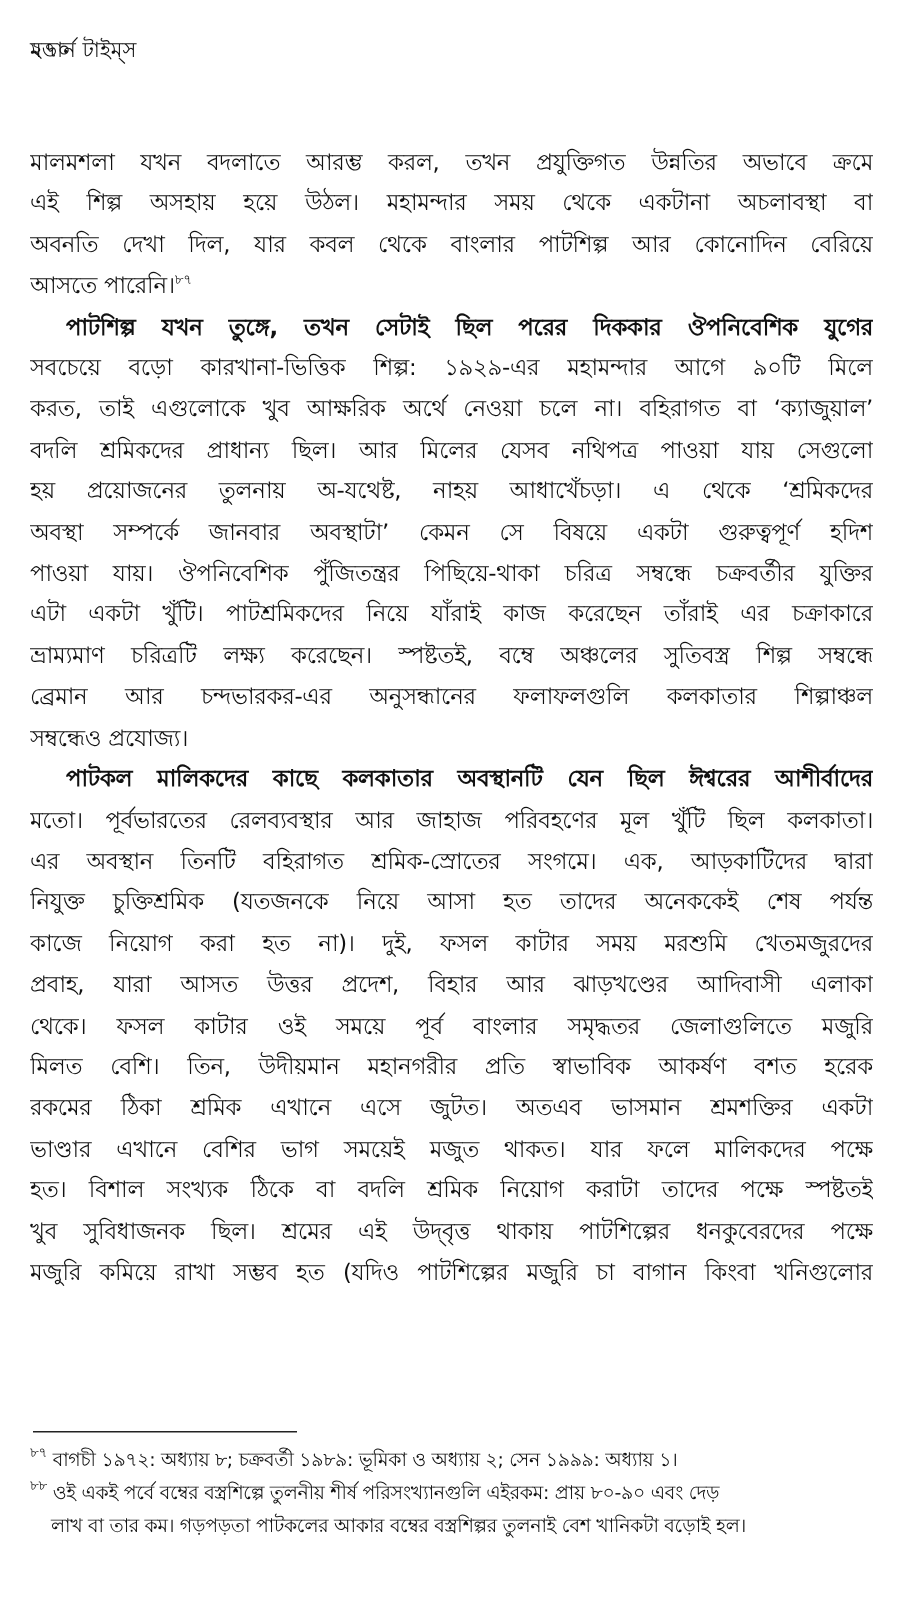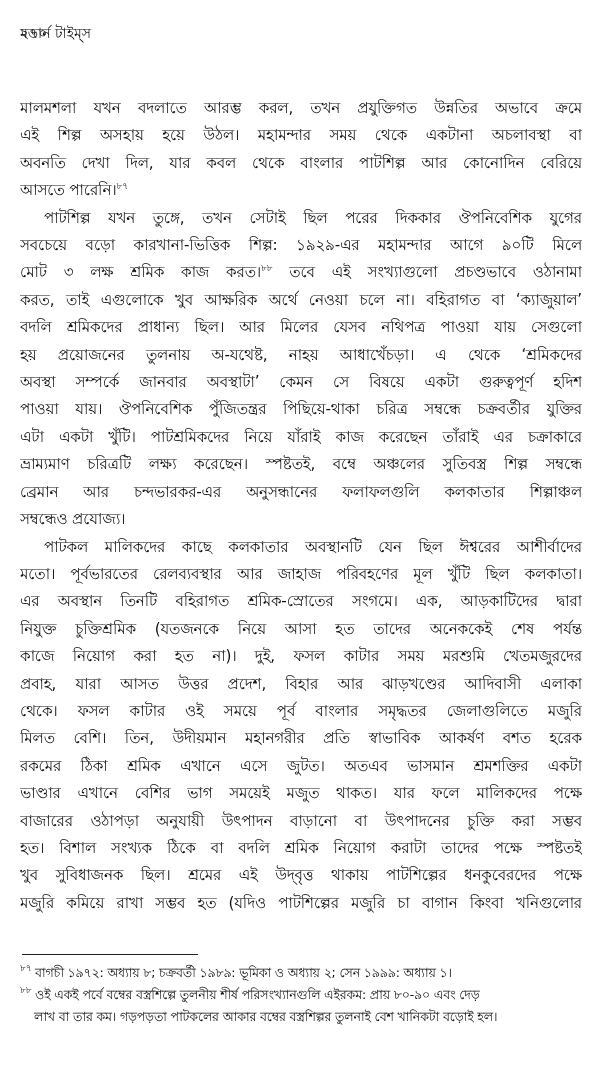--- a/index.html
+++ b/index.html
@@ -17,21 +17,21 @@
     .page-number { position: absolute; left: 0; top: 0; }
     .running-title { position: absolute; left: 0; right: 0; top: 0; text-align: left; }
     .body-text {
       position: absolute; top: 58px; left: 20px; width: 562px;
       font-size: 15.2px; line-height: 27.4px; text-align: justify;
       letter-spacing: -0.2px;
       margin-top: 37px;
     }
     .line { display: block; white-space: nowrap; overflow: hidden; text-align: justify; text-align-last: justify; }
     .line.last { text-align-last: left; }
-    .indent { padding-left: 24px; }
+    .indent { padding-left: 24px; font-weight: bold; }
     sup { font-size: 9px; vertical-align: 6px; line-height: 0; }
     .rule {
       position: absolute; left: 22px; top: 954px; width: 176px; height: 0;
       border-top: 1.3px solid #222;
     }
     .footnotes {
       position: absolute; top: 962px; left: 20px; width: 566px;
       font-size: 12.6px; line-height: 22px; letter-spacing: -0.2px;
     }
     .fn { display: block; white-space: nowrap; overflow: hidden; }
@@ -48,42 +48,40 @@
   </div>
 
   <div class="body-text">
     <span class="line">মালমশলা যখন বদলাতে আরম্ভ করল, তখন প্রযুক্তিগত উন্নতির অভাবে ক্রমে</span>
     <span class="line">এই শিল্প অসহায় হয়ে উঠল। মহামন্দার সময় থেকে একটানা অচলাবস্থা বা</span>
     <span class="line">অবনতি দেখা দিল, যার কবল থেকে বাংলার পাটশিল্প আর কোনোদিন বেরিয়ে</span>
     <span class="line last"><span>আসতে পারেনি।</span><sup>৮৭</sup></span>
 
     <span class="line indent">পাটশিল্প যখন তুঙ্গে, তখন সেটাই ছিল পরের দিককার ঔপনিবেশিক যুগের</span>
     <span class="line">সবচেয়ে বড়ো কারখানা-ভিত্তিক শিল্প: ১৯২৯-এর মহামন্দার আগে ৯০টি মিলে</span>
-    <span class="line"><span>মোট ৩ লক্ষ শ্রমিক কাজ করত।</span><sup>৮৮</sup><span> তবে এই সংখ্যাগুলো  প্রচণ্ডভাবে ওঠানামা</span></span>
     <span class="line">করত, তাই এগুলোকে খুব আক্ষরিক অর্থে নেওয়া চলে না। বহিরাগত বা ‘ক্যাজুয়াল’</span>
     <span class="line">বদলি শ্রমিকদের প্রাধান্য ছিল। আর মিলের যেসব নথিপত্র পাওয়া যায় সেগুলো</span>
     <span class="line">হয় প্রয়োজনের তুলনায় অ-যথেষ্ট, নাহয় আধাখেঁচড়া। এ থেকে ‘শ্রমিকদের</span>
     <span class="line">অবস্থা সম্পর্কে জানবার অবস্থাটা’ কেমন সে বিষয়ে একটা গুরুত্বপূর্ণ হদিশ</span>
     <span class="line">পাওয়া যায়। ঔপনিবেশিক পুঁজিতন্ত্রর পিছিয়ে-থাকা চরিত্র সম্বন্ধে চক্রবর্তীর যুক্তির</span>
     <span class="line">এটা একটা খুঁটি। পাটশ্রমিকদের নিয়ে যাঁরাই কাজ করেছেন তাঁরাই এর চক্রাকারে</span>
     <span class="line">ভ্রাম্যমাণ চরিত্রটি লক্ষ্য করেছেন। স্পষ্টতই, বম্বে অঞ্চলের সুতিবস্ত্র শিল্প সম্বন্ধে</span>
     <span class="line">ব্রেমান আর চন্দভারকর-এর অনুসন্ধানের ফলাফলগুলি কলকাতার শিল্পাঞ্চল</span>
     <span class="line last">সম্বন্ধেও  প্রযোজ্য।</span>
 
     <span class="line indent">পাটকল মালিকদের কাছে কলকাতার অবস্থানটি যেন ছিল ঈশ্বরের আশীর্বাদের</span>
     <span class="line">মতো। পূর্বভারতের রেলব্যবস্থার আর জাহাজ পরিবহণের মূল খুঁটি ছিল কলকাতা।</span>
     <span class="line">এর অবস্থান তিনটি বহিরাগত শ্রমিক-স্রোতের সংগমে। এক, আড়কাটিদের দ্বারা</span>
     <span class="line">নিযুক্ত  চুক্তিশ্রমিক (যতজনকে নিয়ে আসা হত তাদের অনেককেই শেষ পর্যন্ত</span>
     <span class="line">কাজে নিয়োগ করা হত না)। দুই, ফসল কাটার সময় মরশুমি খেতমজুরদের</span>
     <span class="line">প্রবাহ, যারা আসত উত্তর প্রদেশ, বিহার আর ঝাড়খণ্ডের আদিবাসী এলাকা</span>
     <span class="line">থেকে। ফসল কাটার ওই সময়ে পূর্ব বাংলার সমৃদ্ধতর জেলাগুলিতে মজুরি</span>
     <span class="line">মিলত বেশি। তিন, উদীয়মান মহানগরীর প্রতি স্বাভাবিক আকর্ষণ বশত হরেক</span>
     <span class="line">রকমের ঠিকা শ্রমিক এখানে এসে জুটত। অতএব ভাসমান শ্রমশক্তির একটা</span>
     <span class="line">ভাণ্ডার এখানে বেশির ভাগ সময়েই মজুত থাকত। যার ফলে মালিকদের পক্ষে</span>
-    <span class="line">বাজারের ওঠাপড়া অনুযায়ী উৎপাদন বাড়ানো বা উৎপাদনের চুক্তি করা সম্ভব</span>
     <span class="line">হত। বিশাল সংখ্যক ঠিকে বা বদলি শ্রমিক নিয়োগ করাটা তাদের পক্ষে স্পষ্টতই</span>
     <span class="line">খুব সুবিধাজনক ছিল। শ্রমের এই উদ্‌বৃত্ত থাকায় পাটশিল্পের ধনকুবেরদের পক্ষে</span>
     <span class="line">মজুরি কমিয়ে রাখা সম্ভব হত (যদিও পাটশিল্পের মজুরি চা বাগান কিংবা খনিগুলোর</span>
   </div>
 
   <div class="rule"></div>
 
   <div class="footnotes">
     <span class="fn"><sup>৮৭</sup><span> বাগচী ১৯৭২: অধ্যায় ৮; চক্রবর্তী ১৯৮৯: ভূমিকা ও অধ্যায় ২; সেন ১৯৯৯: অধ্যায় ১।</span></span>
     <span class="fn"><sup>৮৮</sup><span> ওই একই পর্বে বম্বের বস্ত্রশিল্পে তুলনীয় শীর্ষ পরিসংখ্যানগুলি এইরকম: প্রায় ৮০-৯০ এবং দেড়</span></span>

